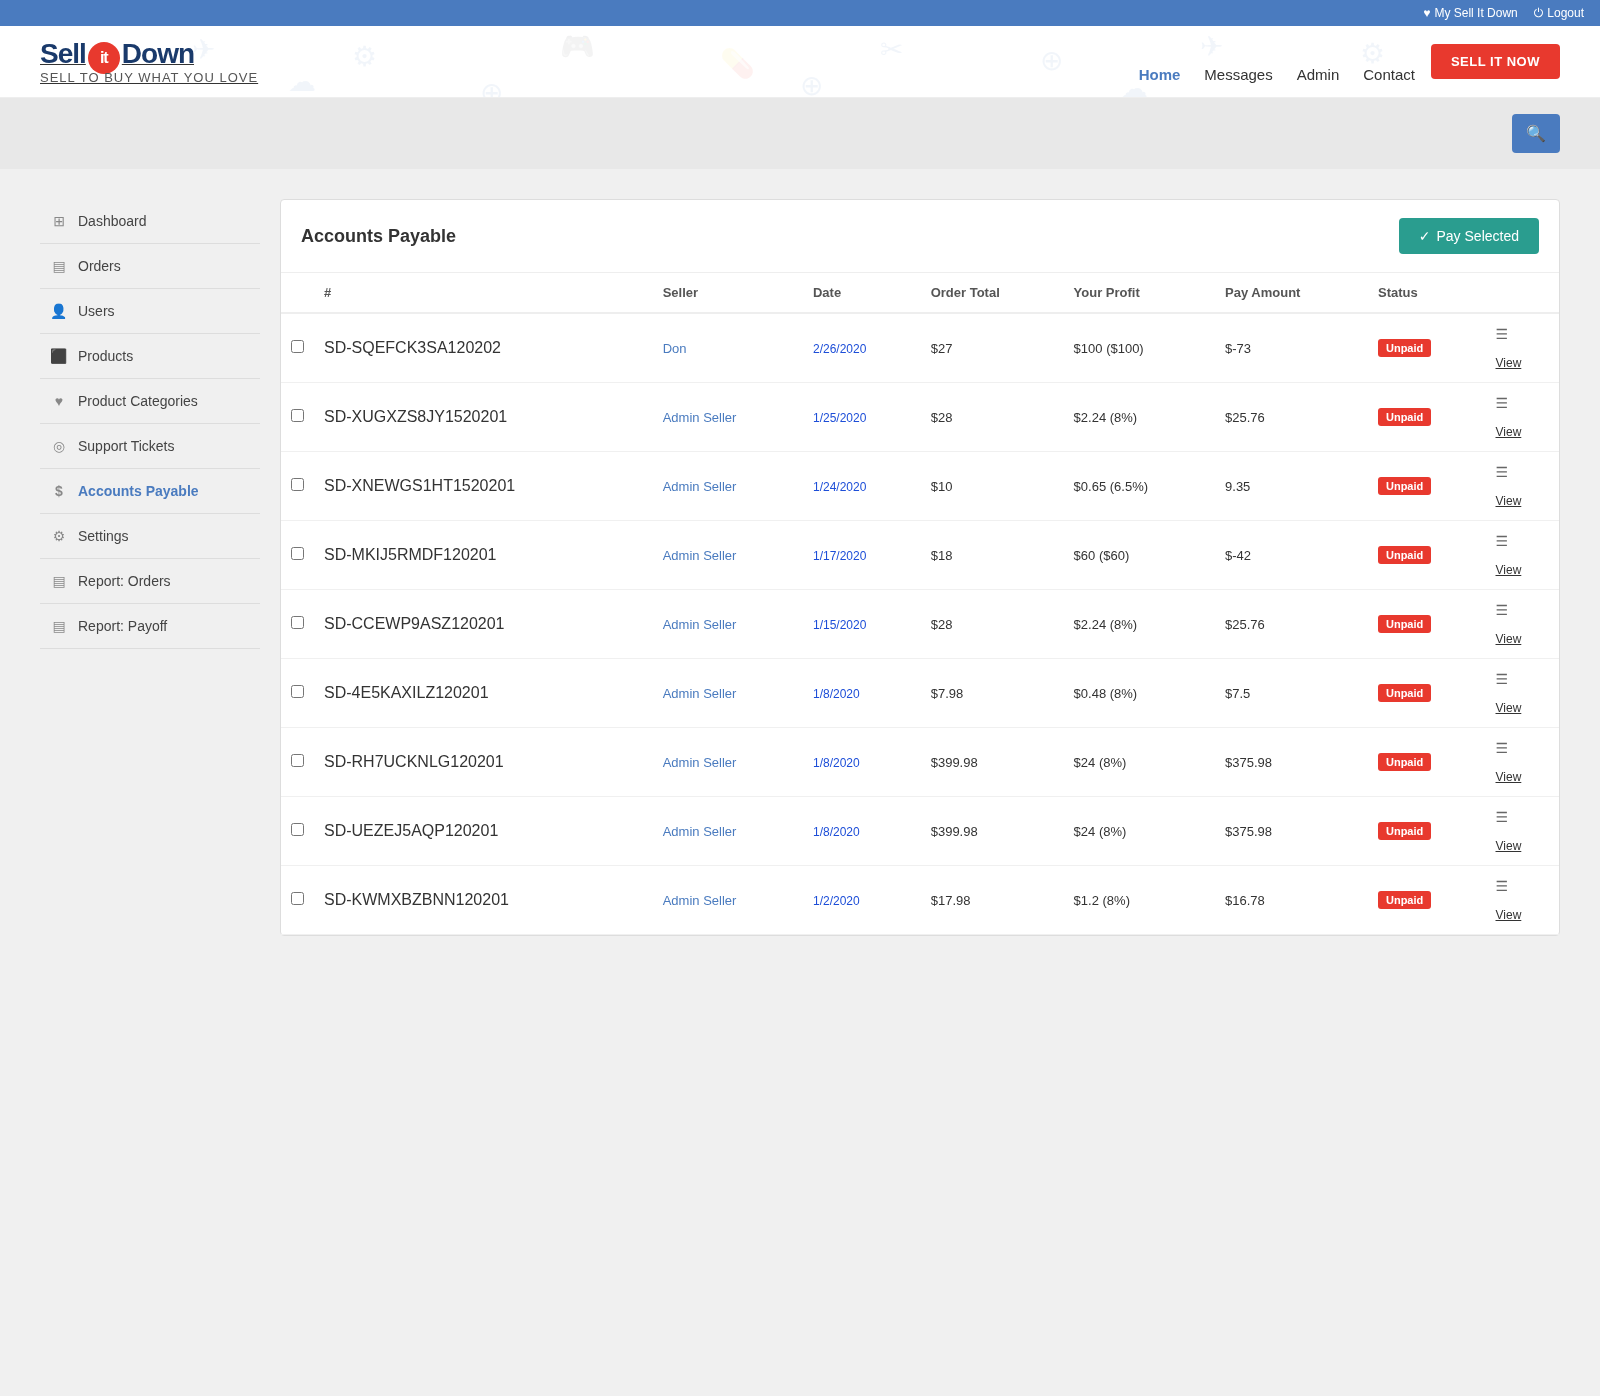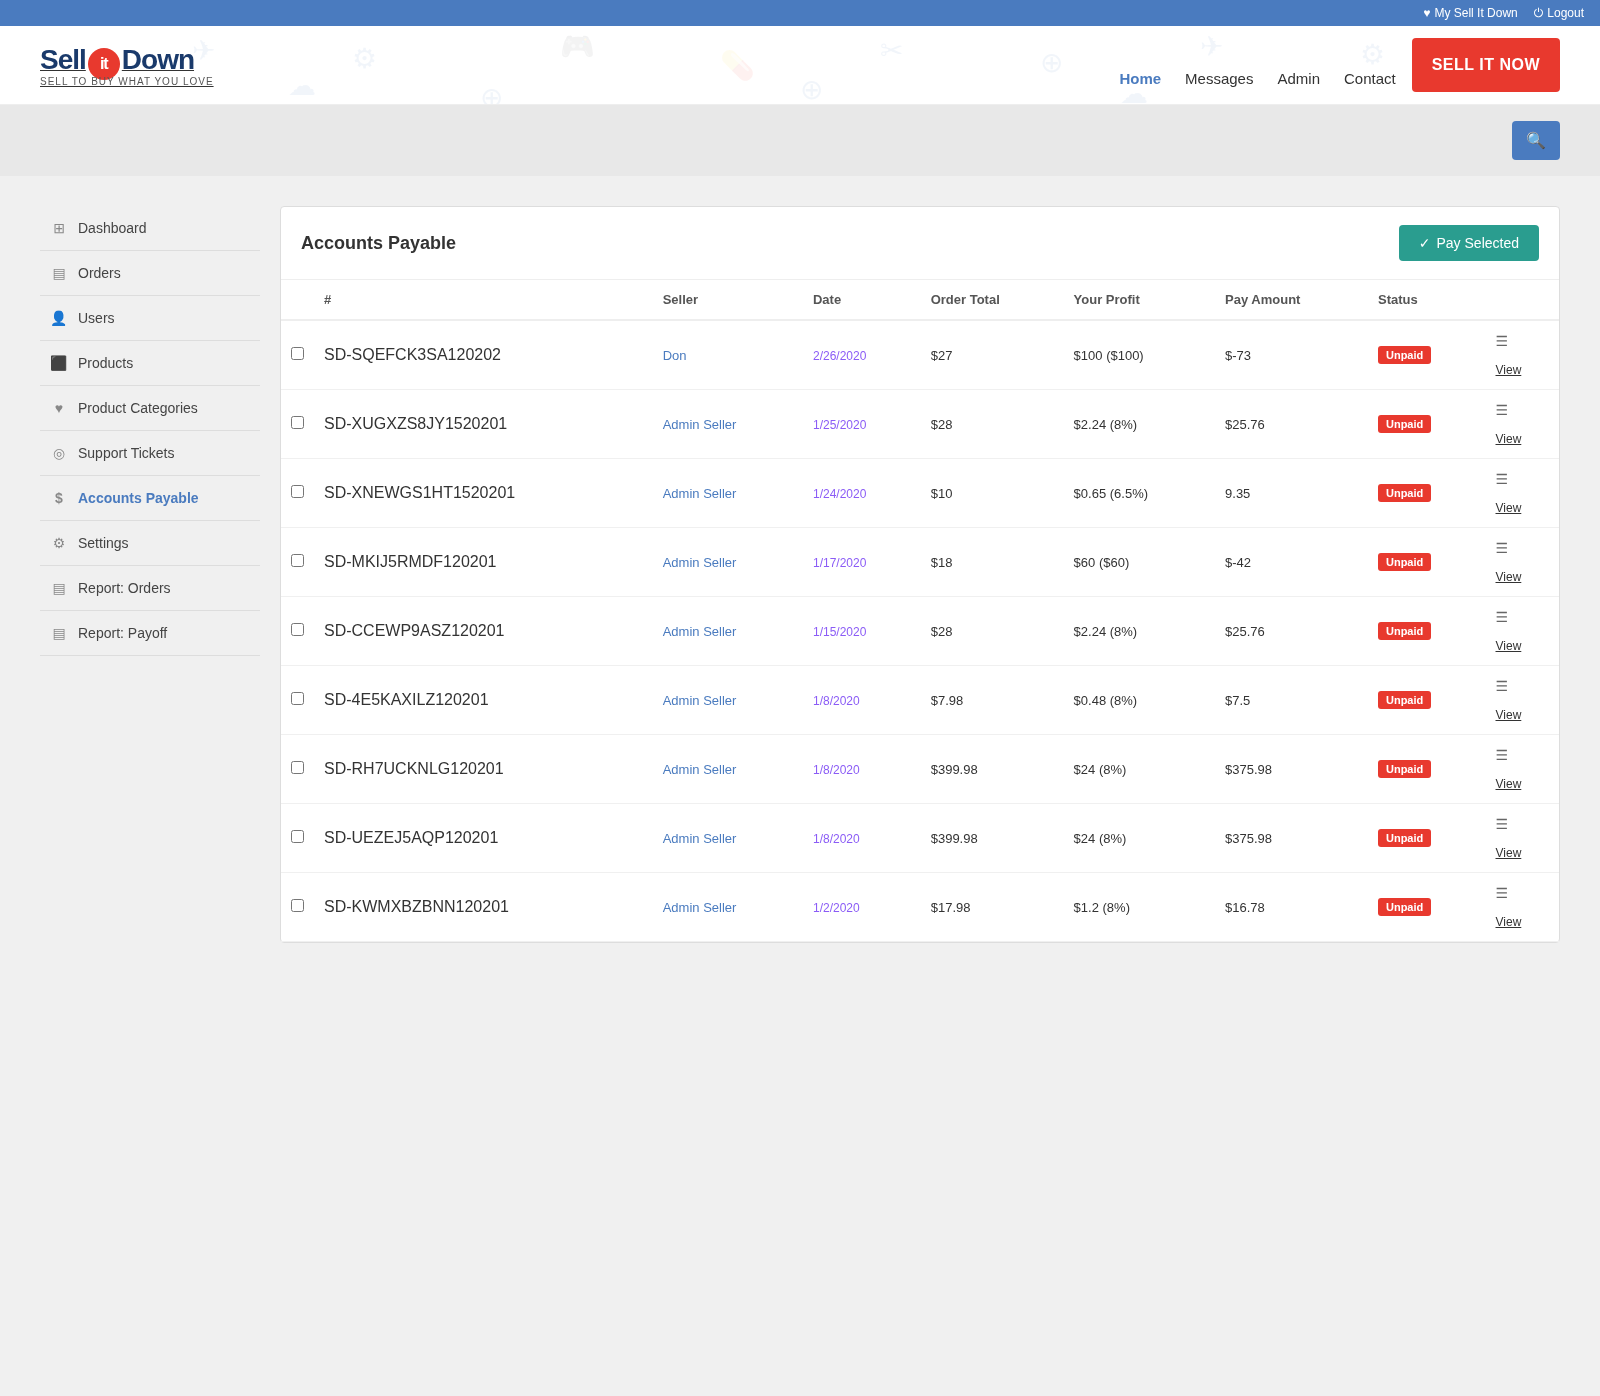--- a/index.html
+++ b/index.html
@@ -27,21 +27,21 @@
       border-bottom: 1px solid #eee;
       position: relative;
     }
     .logo-area { display: flex; align-items: center; text-decoration: underline; }
     .logo-text {
       font-size: 28px;
       font-weight: bold;
       color: #1a3a6b;
       letter-spacing: -1px;
     }
-    .logo-sub { font-size: 10px; color: #555; display: block; margin-top: -4px; letter-spacing: 1px; }
+    .logo-sub { font-size: 13px; color: #555; display: block; margin-top: -4px; letter-spacing: 1px; }
     .logo-circle {
       width: 32px; height: 32px;
       background: #e8392e;
       border-radius: 50%;
       display: inline-flex;
       align-items: center;
       justify-content: center;
       color: white;
       font-size: 16px;
       font-weight: bold;
@@ -54,23 +54,23 @@
       margin-left: auto;
       margin-right: 16px;
       margin-top: 26px;
     }
     .nav a { text-decoration: none; color: #333; font-size: 15px; }
     .nav a.active { color: #4a7bbf; font-weight: bold; }
     .sell-btn {
       background: #e8392e;
       color: white;
       border: none;
-      padding: 18px 20px;
+      padding: 10px 20px;
       border-radius: 4px;
-      font-size: 16px;
+      font-size: 13px;
       font-weight: bold;
       cursor: pointer;
       letter-spacing: 0.5px;
     }
 
     
     .search-bar {
       background: #e8e8e8;
       padding: 16px 40px;
       display: flex;
@@ -161,21 +161,21 @@
     }
     tbody tr { border-bottom: 1px solid #f0f0f0; }
     tbody td {
       padding: 12px 10px;
       font-size: 13px;
       vertical-align: middle;
     }
     .checkbox-cell { width: 30px; }
     .order-num { font-size: 16px; color: #333; }
     .seller-link { color: #4a7bbf; text-decoration: none; }
-    .date { color: #8b5cf6; font-size: 12px; }
+    .date { color: #1d4ed8; font-size: 12px; }
     .unpaid-badge {
       background: #e8392e;
       color: white;
       padding: 3px 8px;
       border-radius: 3px;
       font-size: 11px;
       font-weight: bold;
       display: inline-block;
     }
     .view-link { color: #333; font-size: 12px; cursor: pointer; display: block; margin-top: 14px; }

